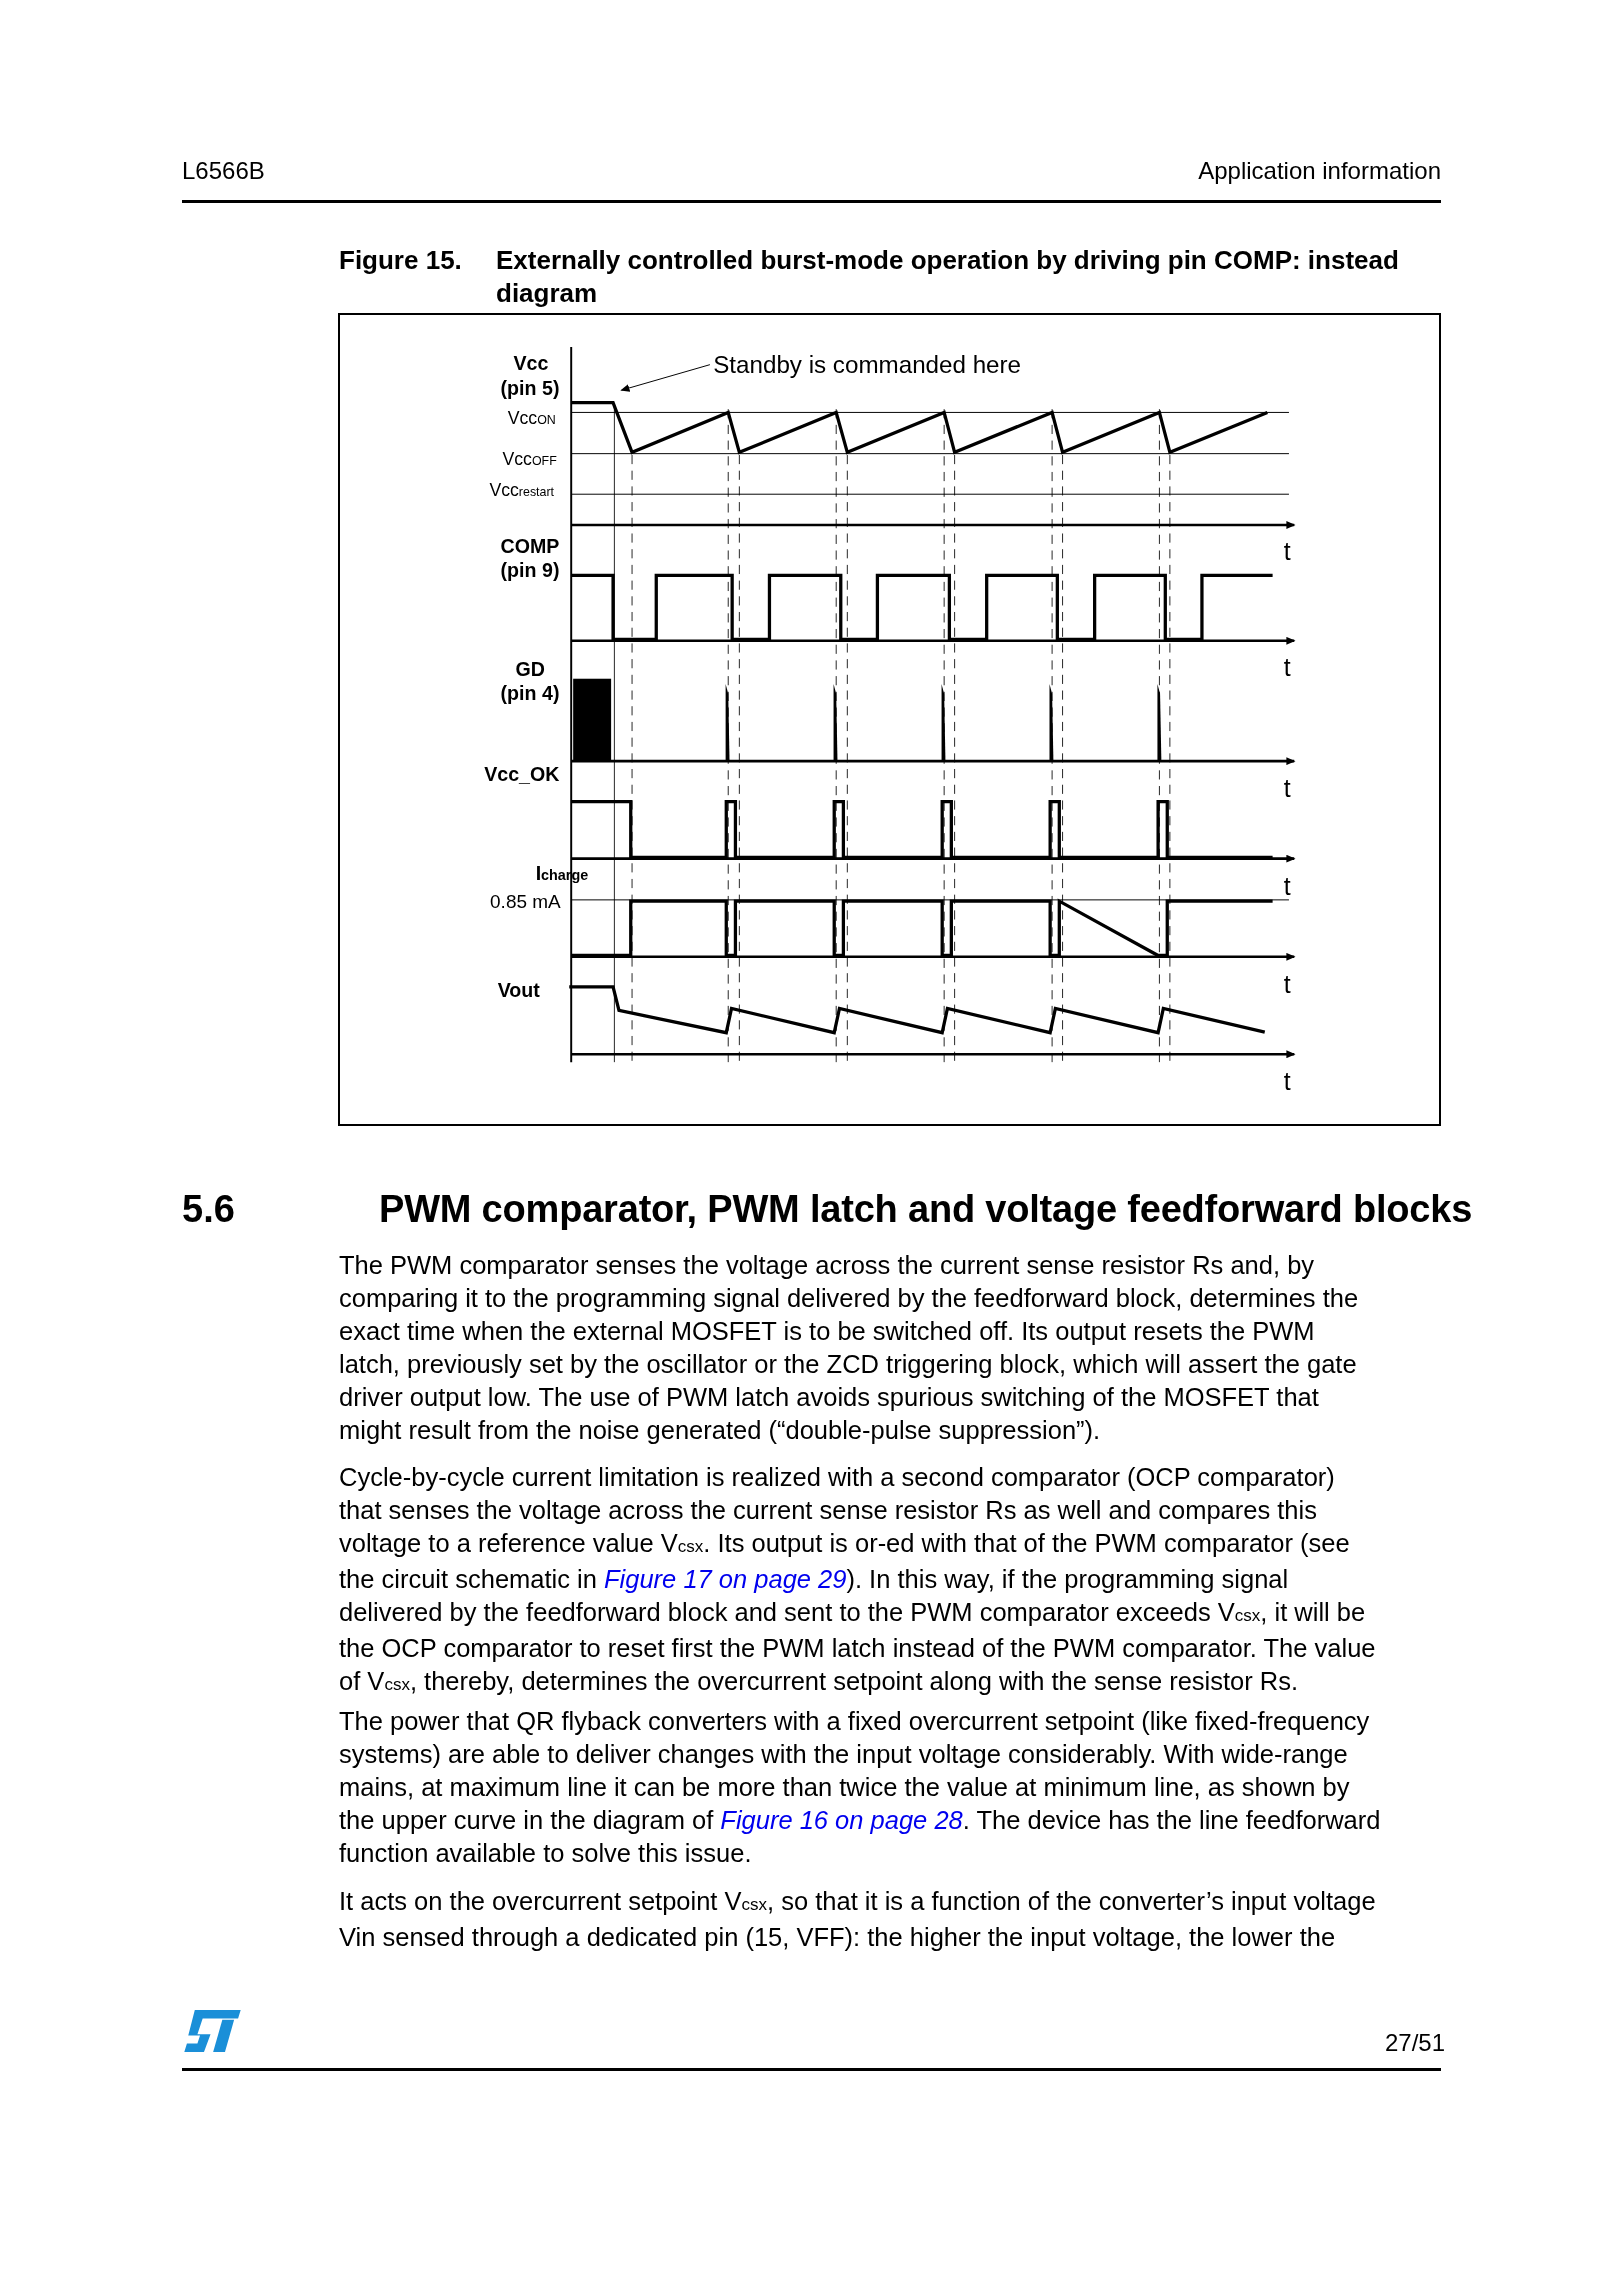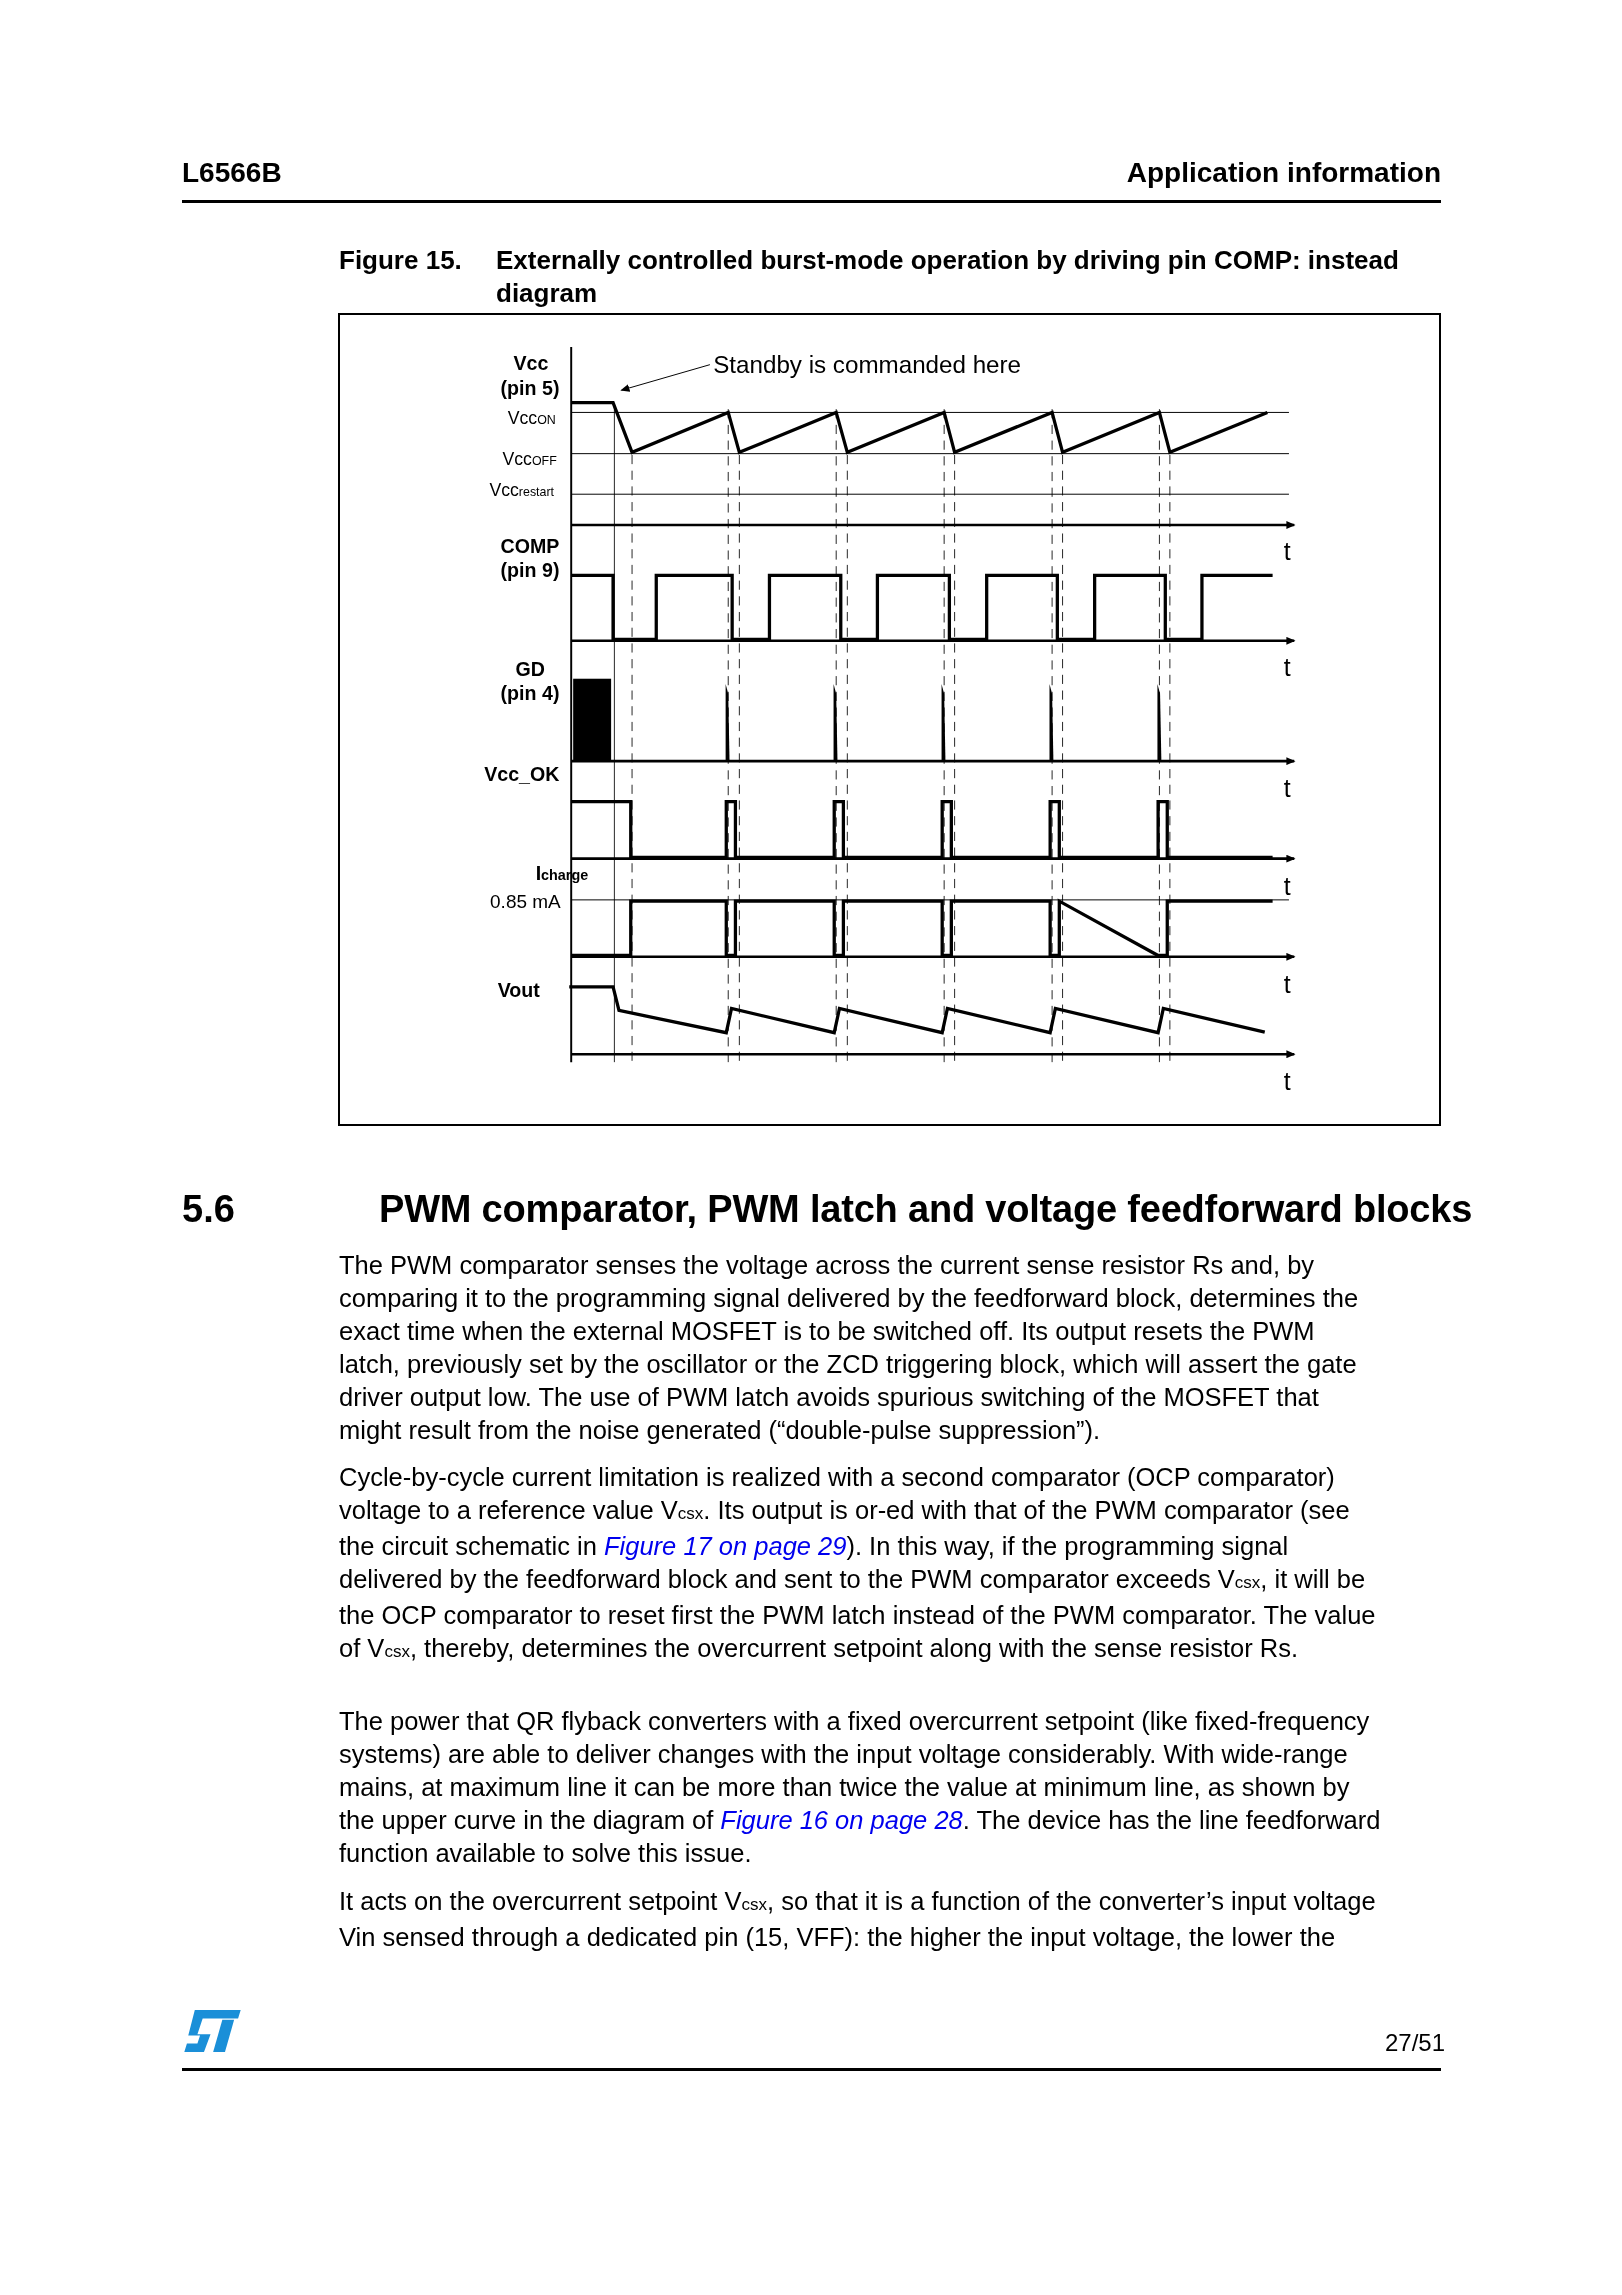--- a/index.html
+++ b/index.html
@@ -1,19 +1,19 @@
 <!DOCTYPE html>
 <html style="font-size:10.5px"><head>
 <meta charset="utf-8">
 <style>
   html, body { margin:0; padding:0; background:#ffffff; }
   body { width:1622px; height:2295px; position:relative; overflow:hidden;
          font-family:"Liberation Sans", sans-serif; color:#000; }
   .abs { position:absolute; }
-  .hdr { font-weight:bold; font-size:28px; top:157px; }
+  .hdr { font-weight:normal; font-size:24px; top:157px; }
   .rule { position:absolute; left:182px; width:1259px; height:3.3px; background:#000; }
   .figcap { position:absolute; font-weight:bold; font-size:26px; line-height:33px; }
   .frame { position:absolute; left:338px; top:313px; width:1099px; height:809px;
            border:2px solid #000; box-sizing:content-box; }
   svg.diagram { position:absolute; left:0; top:0; }
   .sec-num { position:absolute; left:182px; top:1188px; font-weight:bold; font-size:38px; }
   .sec-title { position:absolute; left:339px; top:1188px; font-weight:bold; font-size:38px; letter-spacing:-0.2px;margin-left:40px; }
   .para { position:absolute; left:339px; width:1106px; font-size:25.5px; line-height:33px; }
   .para .line { display:block; white-space:nowrap; }
   .link { color:#0000ee; font-style:italic; }
@@ -137,20 +137,21 @@
   <span class="line">The PWM comparator senses the voltage across the current sense resistor Rs and, by</span>
   <span class="line">comparing it to the programming signal delivered by the feedforward block, determines the</span>
   <span class="line">exact time when the external MOSFET is to be switched off. Its output resets the PWM</span>
   <span class="line">latch, previously set by the oscillator or the ZCD triggering block, which will assert the gate</span>
   <span class="line">driver output low. The use of PWM latch avoids spurious switching of the MOSFET that</span>
   <span class="line">might result from the noise generated (“double-pulse suppression”).</span>
 </div>
 
 <div class="para" style="top:1461px;">
   <span class="line">Cycle-by-cycle current limitation is realized with a second comparator (OCP comparator)</span>
+  <span class="line">that senses the voltage across the current sense resistor Rs as well and compares this</span>
   <span class="line"><span>voltage to a reference value V</span><span class="sub">csx</span><span>. Its output is or-ed with that of the PWM comparator (see</span></span>
   <span class="line"><span>the circuit schematic in </span><span class="link">Figure 17 on page 29</span><span>). In this way, if the programming signal</span></span>
   <span class="line"><span>delivered by the feedforward block and sent to the PWM comparator exceeds V</span><span class="sub">csx</span><span>, it will be</span></span>
   <span class="line">the OCP comparator to reset first the PWM latch instead of the PWM comparator. The value</span>
   <span class="line"><span>of V</span><span class="sub">csx</span><span>, thereby, determines the overcurrent setpoint along with the sense resistor Rs.</span></span>
 </div>
 
 <div class="para" style="top:1705px;">
   <span class="line">The power that QR flyback converters with a fixed overcurrent setpoint (like fixed-frequency</span>
   <span class="line">systems) are able to deliver changes with the input voltage considerably. With wide-range</span>

